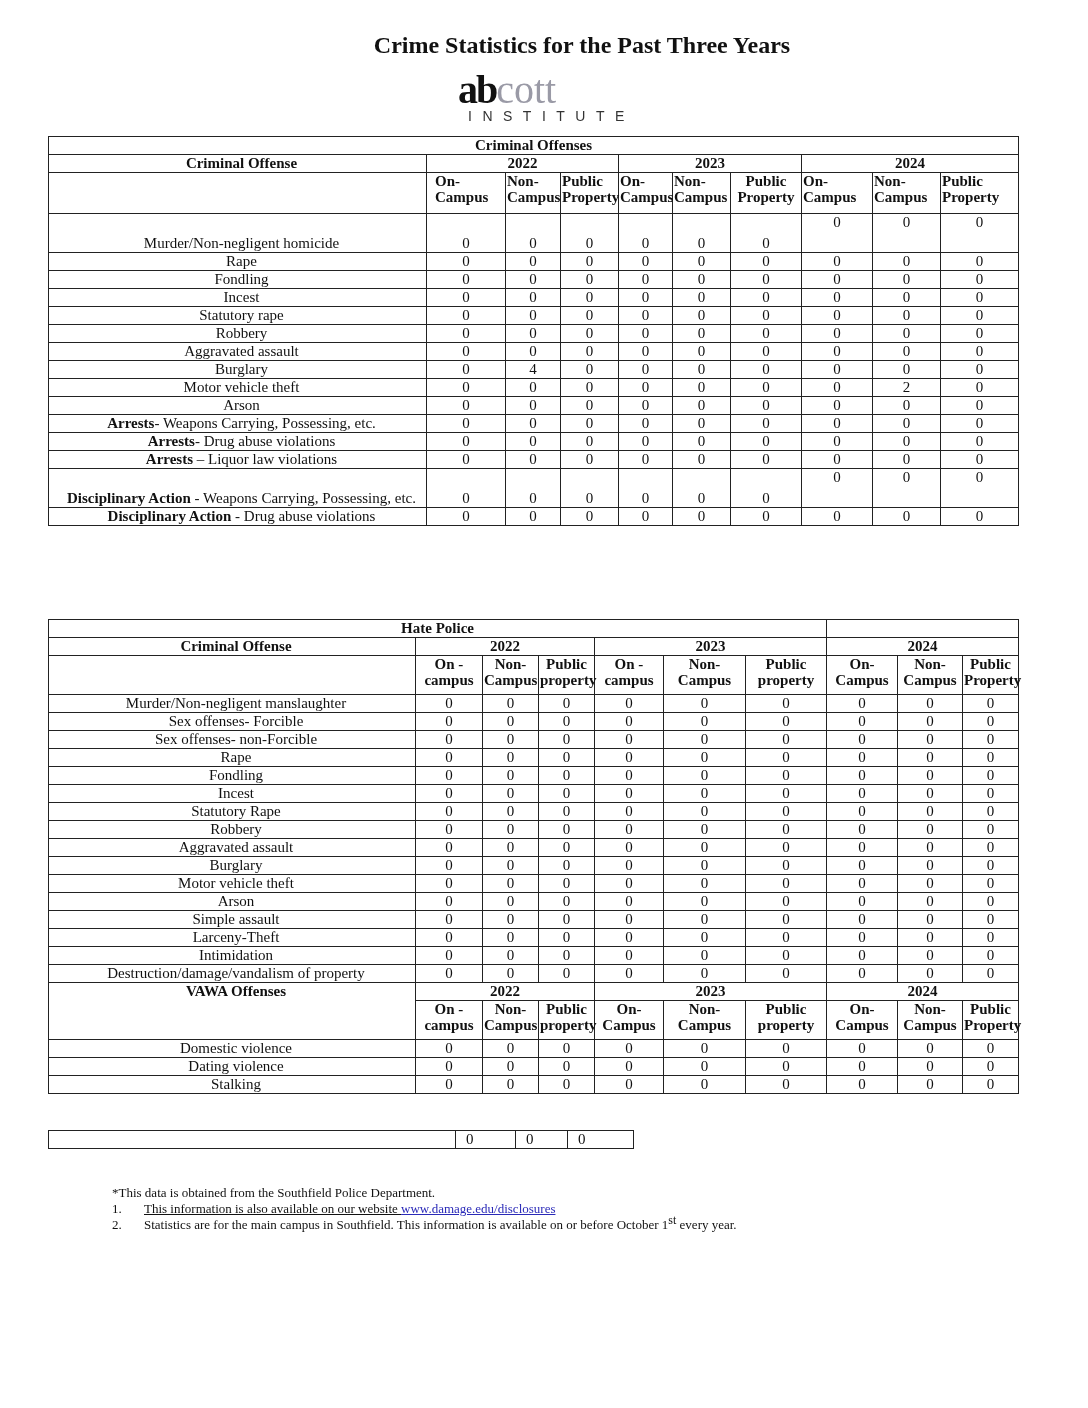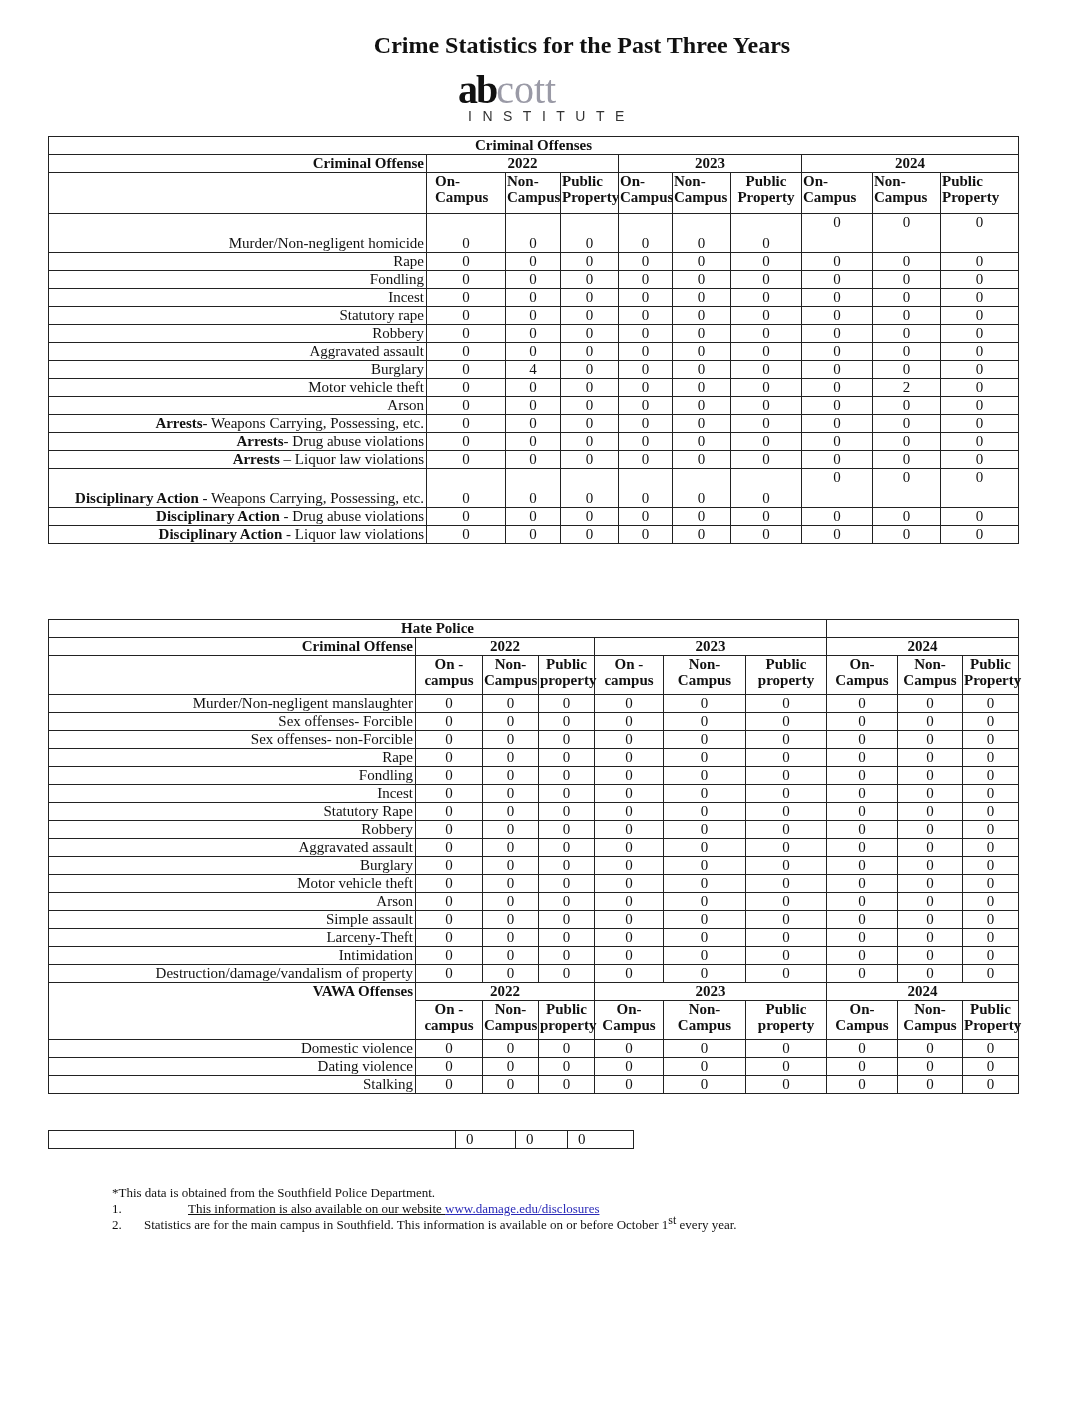--- a/index.html
+++ b/index.html
@@ -6,39 +6,39 @@
   body { width: 1088px; height: 1408px; position: relative; font-family: "Liberation Serif", serif; color: #111; overflow: hidden; }
   .title { position: absolute; left: 0; width: 1164px; top: 32px; text-align: center; font-weight: bold; font-size: 24px; }
   .logo { position: absolute; left: 458px; top: 76px; width: 170px; height: 42px; }
   .logo .word { position: absolute; left: 0; top: -6px; font-size: 40px; font-family: "Liberation Serif", serif; font-weight: bold; letter-spacing: -2px; line-height: 40px; }
   .logo .word .dark { color: #111; }
   .logo .word .light { color: #9a9aa6; font-weight: normal; letter-spacing: 0px; }
   .logo .sub { position: absolute; left: 10px; top: 32px; font-size: 14px; letter-spacing: 10.5px; color: #333; font-family: "Liberation Sans", sans-serif; }
 
   table { border-collapse: collapse; position: absolute; table-layout: fixed; font-size: 15px; }
   td { border: 1.5px solid #222; padding: 0 2px; line-height: 17px; height: 17px; vertical-align: middle; }
-  td.lbl { padding-left: 10px; text-align: right; white-space: nowrap; }
+  td.lbl { padding-left: 10px; text-align: center; white-space: nowrap; }
   td.num { text-align: center; }
   .b { font-weight: bold; }
   td.sec { text-align: center; font-weight: bold; }
   td.yr { text-align: center; font-weight: bold; }
   td.sub { font-weight: bold; font-size: 15px; line-height: 16px; vertical-align: top; padding: 0 1px; }
   td.sub.c { text-align: center; }
   td.sub.l { text-align: left; }
   .noR { border-right: none; }
 
   #t1 { left: 48px; top: 136px; width: 970px; border-radius: 16px; }
   #t2 { left: 48px; top: 619px; width: 970px; }
   #t3 { left: 48px; top: 1130px; width: 585px; }
   #t3 td { padding-left: 10px; }
 
   .notes { position: absolute; left: 112px; top: 1185px; font-size: 13px; line-height: 16px; }
   .notes .row { display: flex; }
   .notes .num { width: 32px; }
-  .notes .u { text-decoration: underline; margin-left: 44px; }
+  .notes .u { text-decoration: underline; }
   .notes a { color: #2a2ab8; text-decoration: underline; }
   sup { font-size: 12px; vertical-align: super; line-height: 0; }
   .twoline td { height: 38px; }
   .hdr3 td { height: 40px; }
 </style>
 </head>
 <body>
 
 <div class="title">Crime Statistics for the Past Three Years</div>
 
@@ -272,32 +272,20 @@
         <td class="num" style="vertical-align: bottom;">0</td>
         <td class="num" style="vertical-align: bottom;">0</td>
         <td class="num" style="vertical-align: bottom;">0</td>
         <td class="num" style="vertical-align: bottom;">0</td>
         <td class="num" style="vertical-align: top;">0</td>
         <td class="num" style="vertical-align: top;">0</td>
         <td class="num" style="vertical-align: top;">0</td>
       </tr>
       <tr>
         <td class="lbl"><span class="b">Disciplinary Action</span><span> - Drug abuse violations</span></td>
-        <td class="num">0</td>
-        <td class="num">0</td>
-        <td class="num">0</td>
-        <td class="num">0</td>
-        <td class="num">0</td>
-        <td class="num">0</td>
-        <td class="num">0</td>
-        <td class="num">0</td>
-        <td class="num">0</td>
-      </tr>
-      <tr>
-        <td class="lbl"><span class="b">Disciplinary Action</span><span> - Liquor law violations</span></td>
         <td class="num">0</td>
         <td class="num">0</td>
         <td class="num">0</td>
         <td class="num">0</td>
         <td class="num">0</td>
         <td class="num">0</td>
         <td class="num">0</td>
         <td class="num">0</td>
         <td class="num">0</td>
       </tr>

